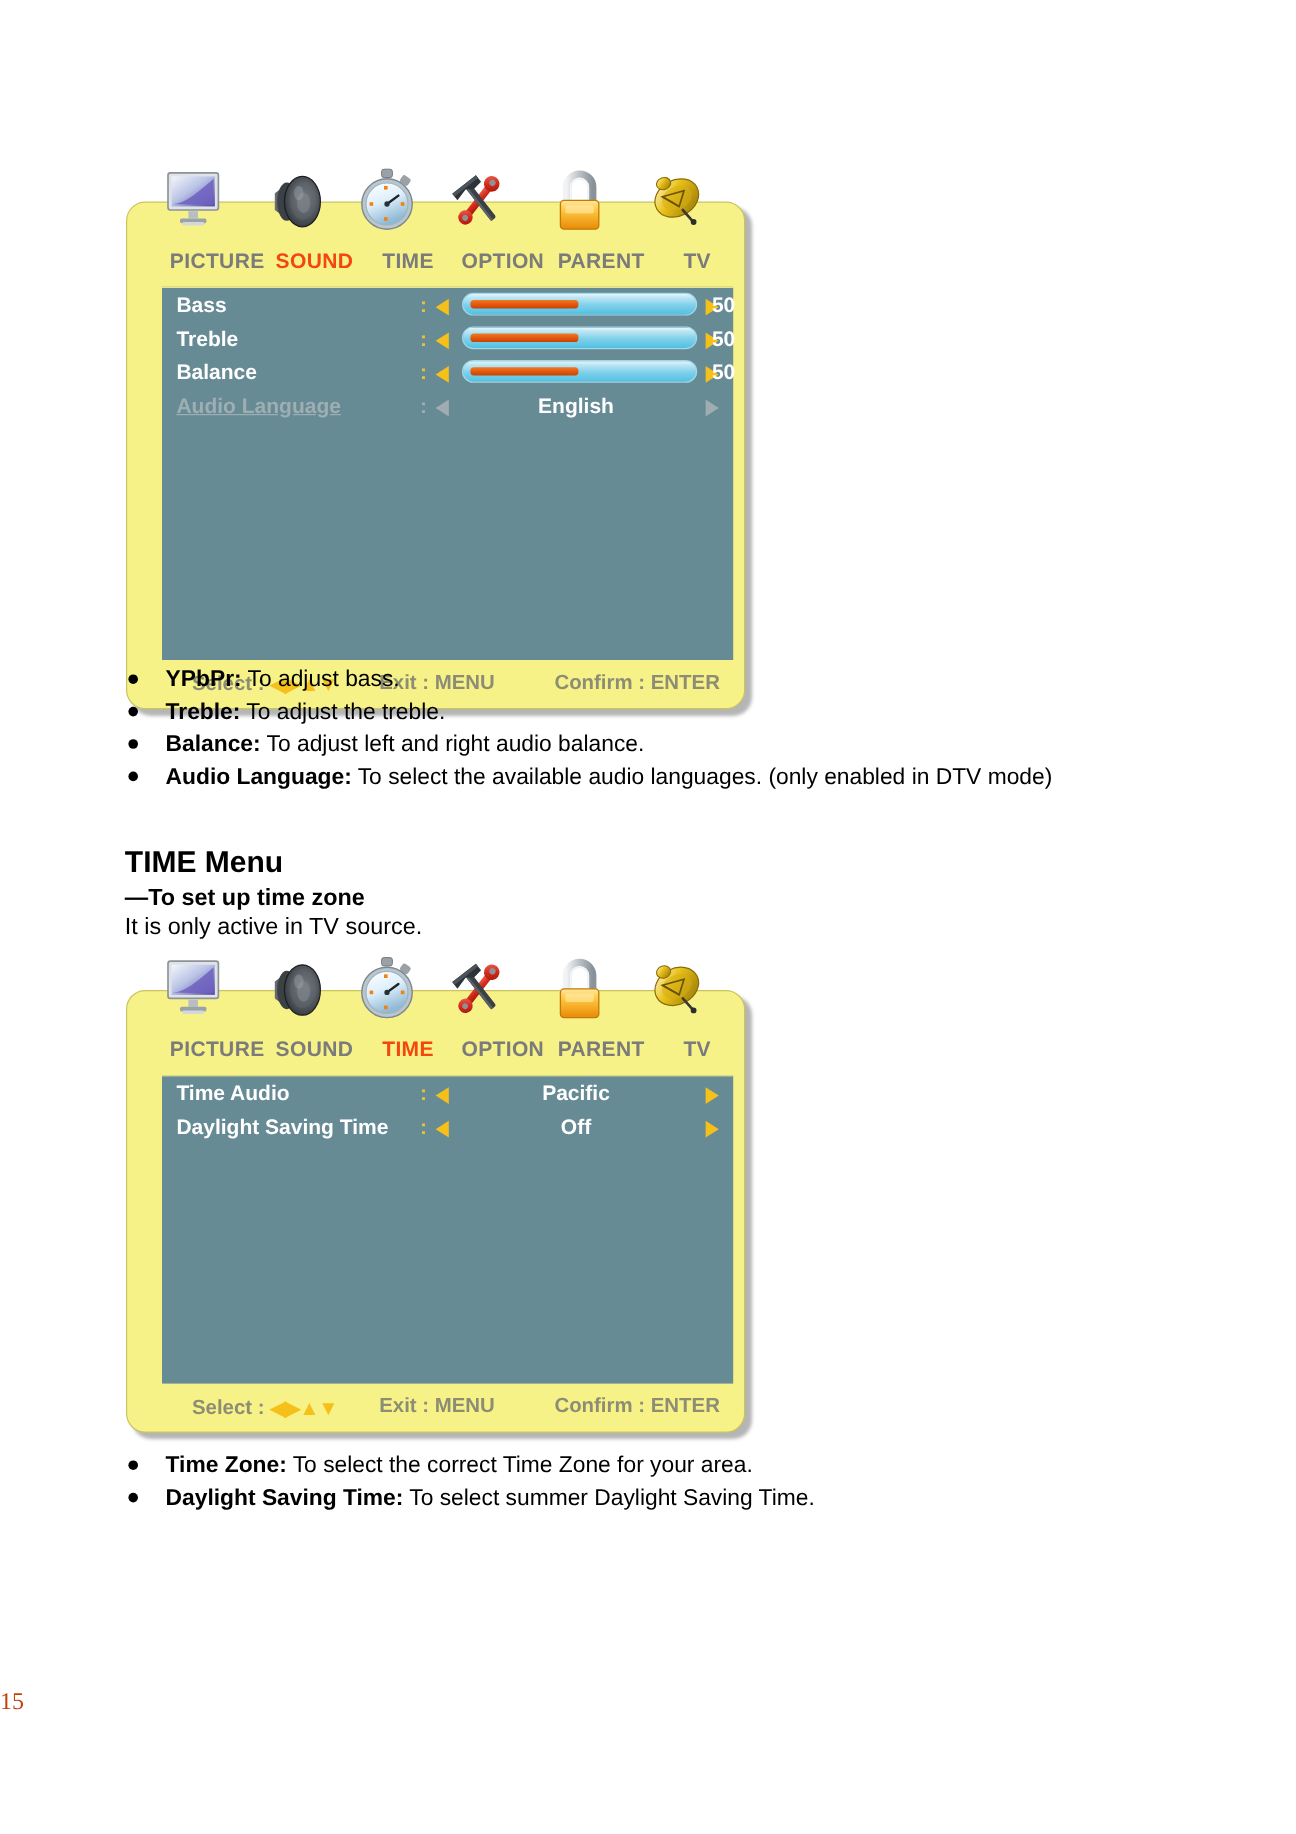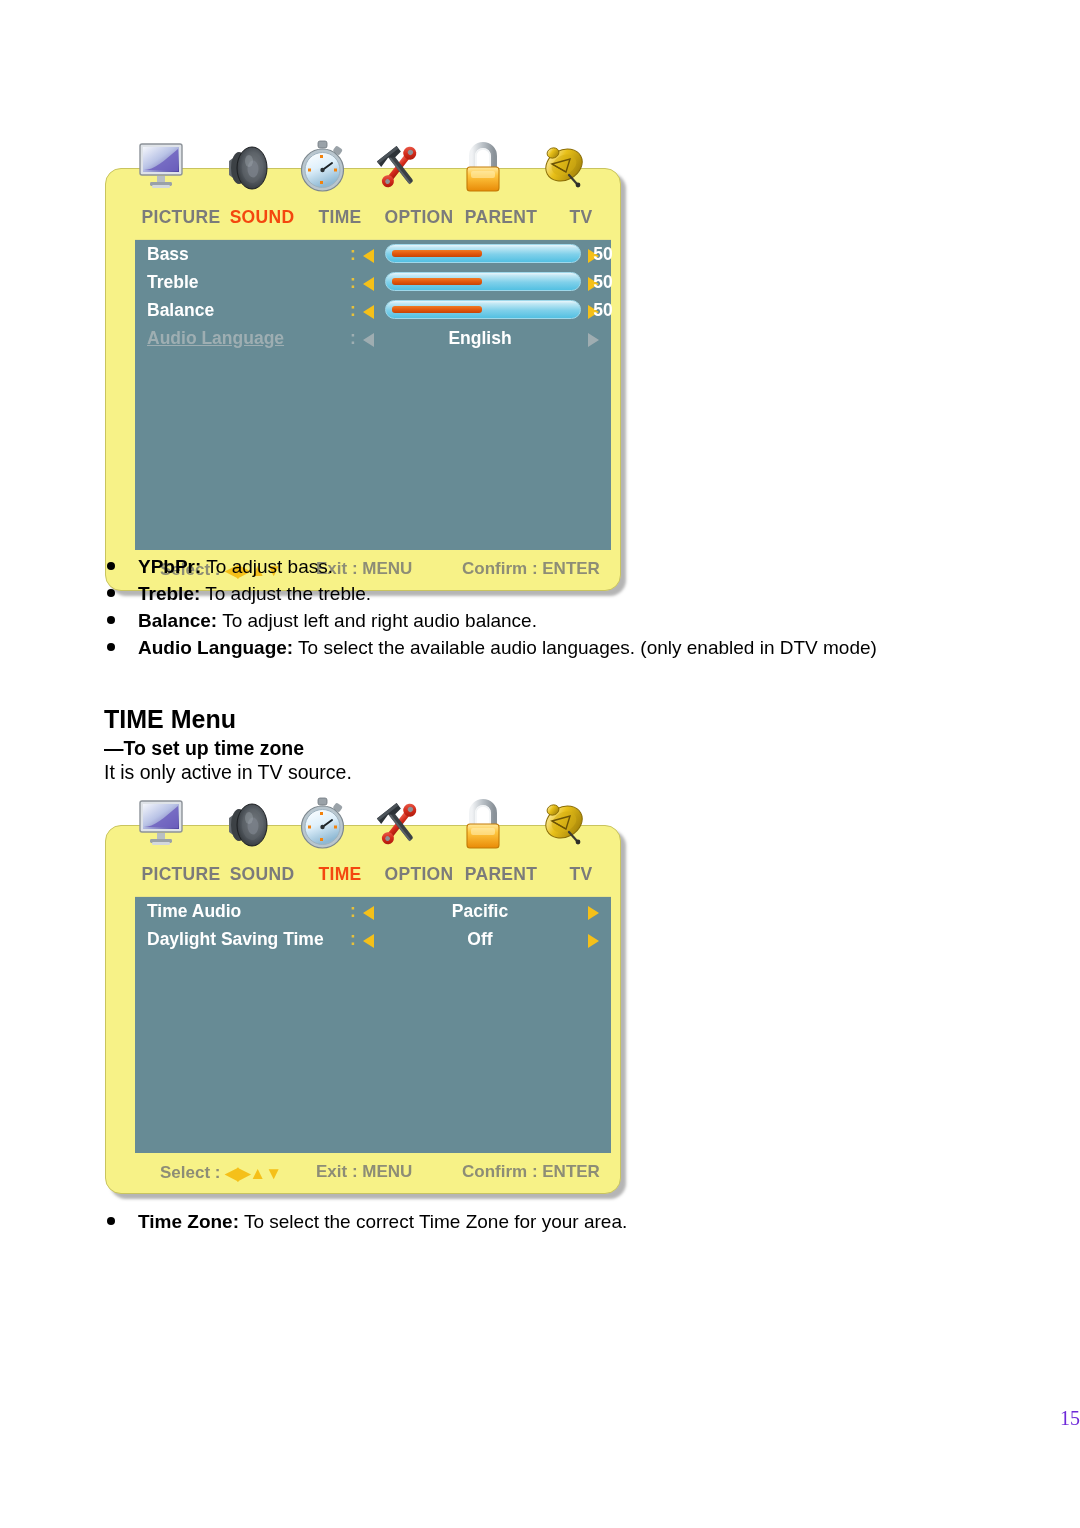--- a/index.html
+++ b/index.html
@@ -238,24 +238,24 @@
     position: relative;
     top: 1px;
     letter-spacing: -1px;
     color: #f5c019;
   }
 
   
   .page-num {
     position: absolute;
     width: 100%;
-    text-align: right;
+    text-align: left;
     font-family: "Liberation Serif", serif;
     font-size: 20px;
-    color: #6d28d9;
+    color: #c2410c;
   }
 
   
   .ico-svg { display: block; width: 100%; height: 100%; }
 </style>
 </head>
 <body>
 
 <div class="page">
 
@@ -613,17 +613,18 @@
         <span>Select :</span>
         <span class="foot-arrows">◀▶▲▼</span>
       </div>
       <div class="foot-item" style="left:190px;">Exit : MENU</div>
       <div class="foot-item" style="left:336px;">Confirm : ENTER</div>
     </div>
   </div>
 
   <div class="bullets" id="bul2" style="top:1208px;">
       <div class="bullet-row"><span class="bullet-dot"></span><b>Time Zone:</b><span> To select the correct Time Zone for your area.</span></div>
+      <div class="bullet-row"><span class="bullet-dot"></span><b>Daylight Saving Time:</b><span> To select summer Daylight Saving Time.</span></div>
     </div>
 
   <div class="page-num" style="top:1407px;">15</div>
 
 </div>
 
 </body></html>

